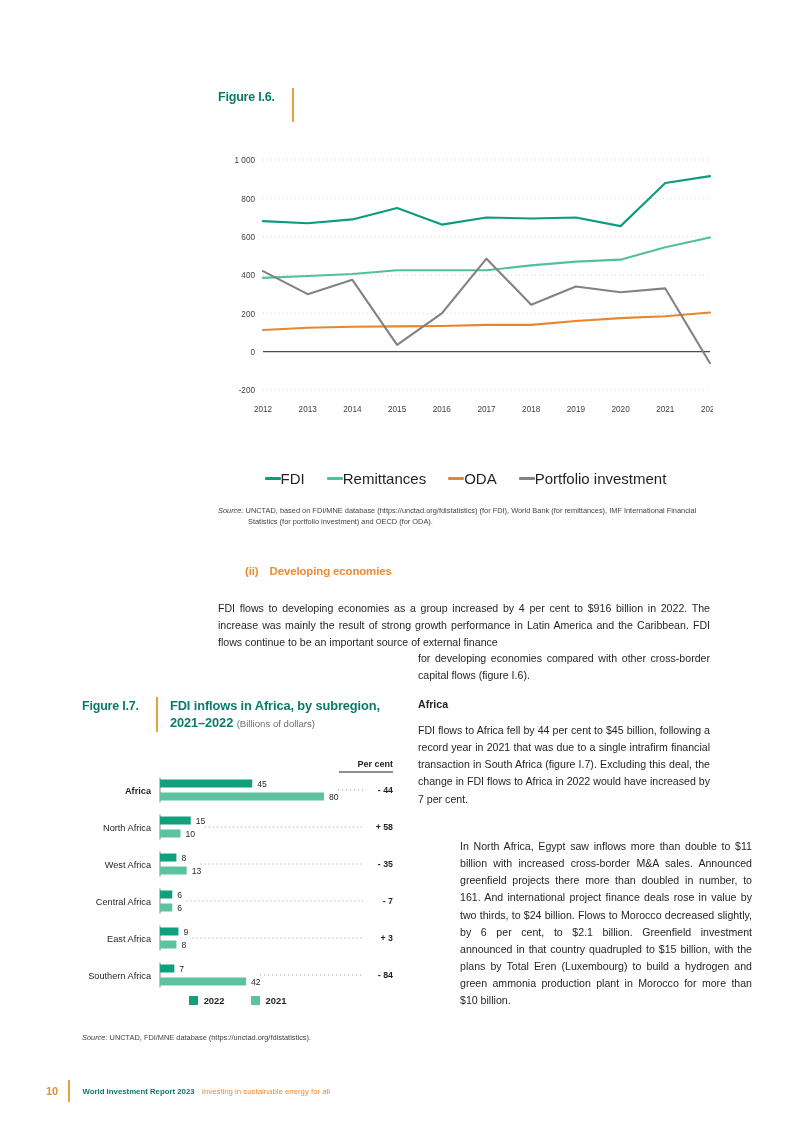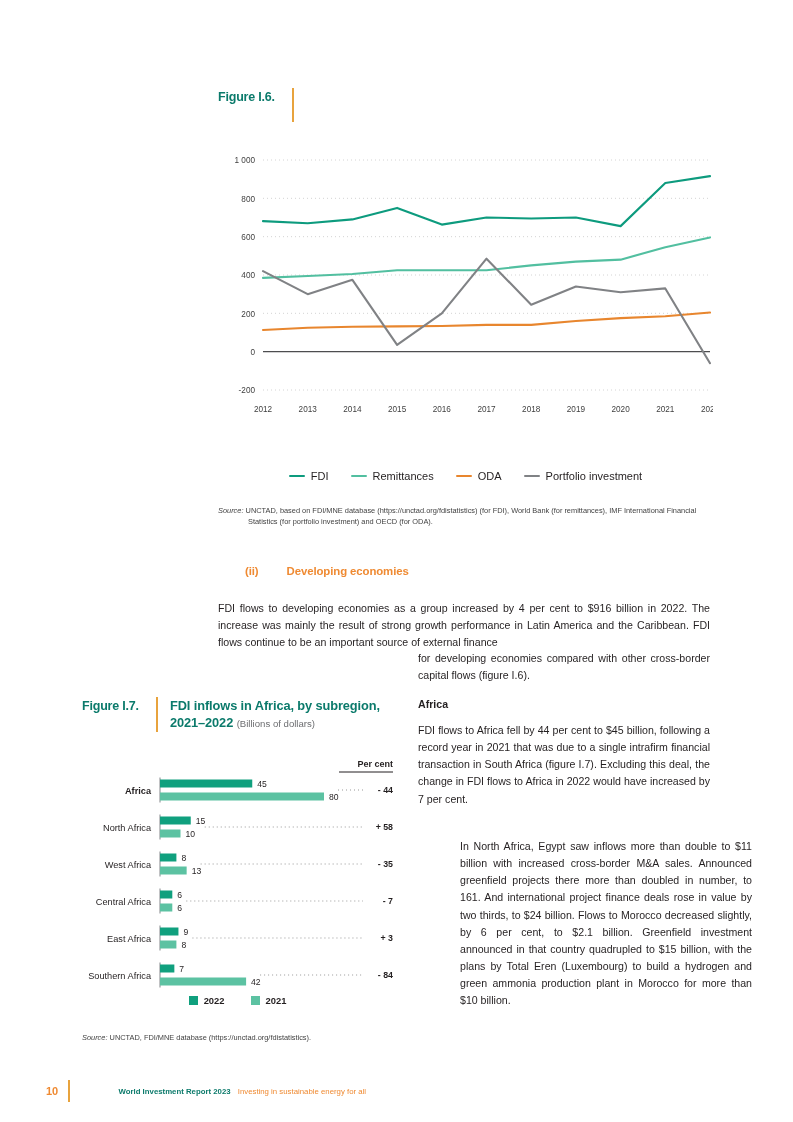--- a/index.html
+++ b/index.html
@@ -26,37 +26,37 @@
 
   
   #fig16 { position:absolute; left:218px; top:88px; width:470px; }
   #fig16 .fig-num { width:62px; }
 
   .chart16-wrap { position:absolute; left:218px; top:148px; width:495px; height:350px; }
   .chart16-svg { display:block; }
 
   .legend16 { position:absolute; left:218px; top:470px; width:495px;
               display:flex; justify-content:center; gap:22px; align-items:center; }
-  .lg-item { display:flex; align-items:center; gap:6px; font-size:11px; color:#231f20; }
+  .lg-item { display:flex; align-items:center; font-size:15px; color:#231f20; }
   .lg-line { width:16px; height:2.4px; border-radius:1px; }
 
   .source {
     position:absolute; font-size:7.4px; line-height:1.55; color:#3f3f3f;
   }
   .source .lbl { font-style:italic; }
   #src16 { left:218px; top:505px; width:492px; text-indent:0; }
   #src16 .cont { display:block; padding-left:30px; }
 
   
   #sect-ii {
     position:absolute; left:245px; top:565px;
     font-size:11.4px; font-weight:bold; color:#ef8a32;
     letter-spacing:-0.1px;
   }
-  #sect-ii .num { margin-right:25px; }
+  #sect-ii .num { margin-right:8px; }
 
   
   .body-p {
     font-size:10.6px; line-height:1.62; text-align:justify;
     color:#231f20;
   }
   #p1 { position:absolute; left:218px; top:600px; width:492px; text-indent:0; }
   #p1b { position:absolute; left:418px; top:650px; width:292px; }
 
   #africa-h { position:absolute; left:418px; top:698px; font-size:10.6px; font-weight:bold; }
@@ -75,21 +75,21 @@
   .lg-sw { width:9px; height:9px; }
   .lg-item17 { display:flex; align-items:center; gap:6px; font-size:9.4px; font-weight:bold; }
 
   #src17 { left:82px; top:1032px; width:320px; }
 
   
   #footer { position:absolute; left:46px; top:1080px; display:flex; align-items:center; }
   #footer .pg { font-size:11px; font-weight:bold; color:#ef8a32; width:22px; }
   #footer .frule { width:1.5px; height:22px; background:#e8a33d; margin-right:13px; }
   #footer .ftxt { font-size:7.8px; }
-  #footer .ftxt .bold { font-weight:bold; color:#0b7a6b;margin-left:36px; }
+  #footer .ftxt .bold { font-weight:bold; color:#0b7a6b; }
   #footer .ftxt .it { color:#ef8a32; margin-left:5px; }
 </style>
 </head>
 <body>
 
 <div id="fig16" class="fig-head">
   <div class="fig-num">Figure I.6.</div>
   <div class="fig-rule"></div>
 </div>
 

